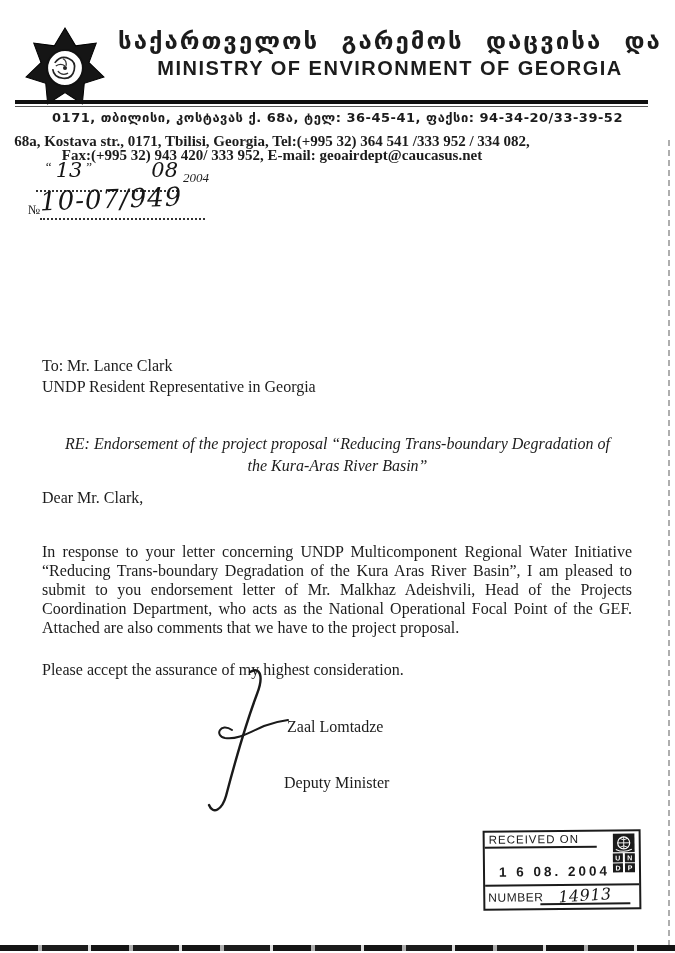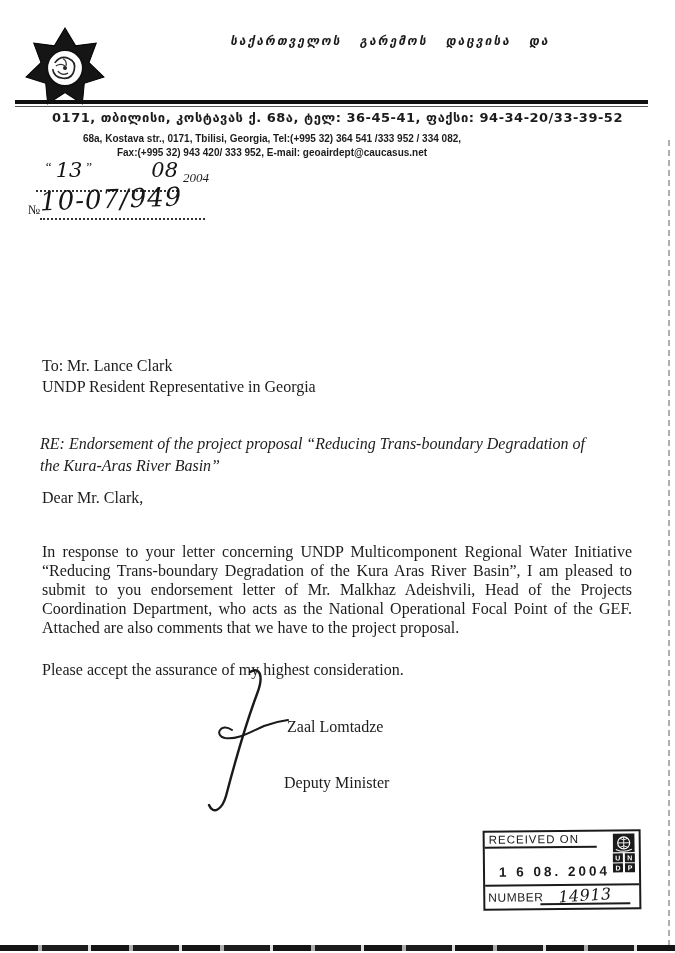--- a/index.html
+++ b/index.html
@@ -7,60 +7,59 @@
     position:relative; width:675px; height:953px; margin:0 auto;
     background:#ffffff; overflow:hidden;
     font-family:"Liberation Serif", serif; color:#1c1c1c;
   }
 
   
   .emblem { position:absolute; left:24px; top:26px; width:82px; height:84px; }
   .header-text { position:absolute; left:112px; top:28px; width:556px; text-align:center; }
   .geo-title {
     font-family:"DejaVu Sans", sans-serif; font-weight:bold;
-    font-size:12px; line-height:26px; letter-spacing:2px; word-spacing:12px;
+    font-size:24px; line-height:26px; letter-spacing:2px; word-spacing:12px;
     white-space:nowrap;
-    font-style:italic;
   }
   .eng-title {
     font-family:"Liberation Sans", sans-serif; font-weight:bold;
     font-size:20px; letter-spacing:1.5px; margin-top:3px; white-space:nowrap;
   }
   .rule-thick { position:absolute; left:15px; top:100px; width:633px; height:4px; background:#101010; }
   .rule-thin  { position:absolute; left:15px; top:106px; width:633px; height:1px; background:#555; }
 
   .geo-address {
     position:absolute; left:0; top:110px; width:675px; text-align:center;
     font-family:"DejaVu Sans", sans-serif; font-weight:bold; font-size:13px;
     letter-spacing:0.5px; white-space:nowrap;
   }
   .eng-address {
     position:absolute; left:0; width:544px; text-align:center;
-    font-family:Liberation Sans, sans-serif; font-weight:bold; font-size:10px;
+    font-family:Liberation Serif, serif; font-weight:bold; font-size:15px;
     white-space:nowrap;
   }
 
   
   .handwrite {
     font-family:"DejaVu Serif", serif; font-style:italic; color:#161616;
   }
   .ref-block { position:absolute; left:28px; top:158px; width:230px; }
   .ref-day-cell  { position:absolute; left:8px;  top:0; width:66px; text-align:center; border-bottom:2px dotted #333; height:32px; }
   .ref-mon-cell  { position:absolute; left:80px; top:0; width:70px; text-align:right; border-bottom:2px dotted #333; height:32px; }
   .ref-day-cell .handwrite, .ref-mon-cell .handwrite { font-size:21px; }
   .ref-quote { font-family:"Liberation Serif", serif; font-style:normal; font-size:13px; vertical-align:6px; }
   .ref-year { position:absolute; left:155px; top:12px; font-style:italic; font-size:13px; }
   .ref-no-sign { position:absolute; left:0px; top:44px; font-size:13px; font-style:normal; }
   .ref-num-cell { position:absolute; left:12px; top:26px; width:165px; border-bottom:2px dotted #333; height:34px; }
   .ref-num-cell .handwrite { font-size:26px; letter-spacing:1px; display:inline-block; transform:rotate(-2deg); }
 
   
   .to-line1 { position:absolute; left:42px; top:357px; font-size:16px; }
   .to-line2 { position:absolute; left:42px; top:378px; font-size:16px; }
-  .subject  { position:absolute; left:40px; top:433px; width:595px; 
+  .subject  { position:absolute; left:40px; top:433px; width:595px; text-align:center;
               font-style:italic; font-size:16px; line-height:22px; }
   .salutation { position:absolute; left:42px; top:489px; font-size:16px; }
   .body-par {
     position:absolute; left:42px; top:542px; width:590px;
     font-size:16px; line-height:19px; text-align:justify;
   }
   .closing { position:absolute; left:42px; top:661px; font-size:16px; }
 
   .signature-svg { position:absolute; left:198px; top:666px; }
   .signer-name  { position:absolute; left:287px; top:718px; font-size:16px; }
@@ -115,20 +114,21 @@
   <svg class="emblem" viewBox="0 0 80 82">
     <path d="M40,2 L50.4,19.4 L70.5,16.7 L63.4,35.7 L78,49.7 L58.8,56 L56.9,76.1 L40,65 L23.1,76.1 L21.2,56 L2,49.7 L16.6,35.7 L9.5,16.7 L29.6,19.4 Z" fill="#151515" stroke="#000" stroke-width="1"></path>
     <circle cx="40" cy="41" r="17.5" fill="#ffffff" stroke="#111" stroke-width="2"></circle>
     <path d="M30,36 q6,-8 14,-4 q7,3 5,11 q-2,9 -11,8 q-9,-1 -10,-9" fill="none" stroke="#222" stroke-width="1.6"></path>
     <path d="M33,44 q4,5 10,2 M31,39 q5,-3 9,0 M38,32 q4,2 3,7" fill="none" stroke="#333" stroke-width="1.2"></path>
     <circle cx="40" cy="41" r="2" fill="#222"></circle>
   </svg>
 
   <div class="header-text">
     <div class="geo-title">საქართველოს გარემოს დაცვისა და</div>
+    <div class="eng-title">MINISTRY OF ENVIRONMENT OF GEORGIA</div>
   </div>
   <div class="rule-thick"></div>
   <div class="rule-thin"></div>
 
   <div class="geo-address">0171, თბილისი, კოსტავას ქ. 68ა, ტელ: 36-45-41, ფაქსი: 94-34-20/33-39-52</div>
   <div class="eng-address" style="top:133px;">68a, Kostava str., 0171, Tbilisi, Georgia,  Tel:(+995 32)  364 541 /333 952 / 334 082,</div>
   <div class="eng-address" style="top:147px;text-align:center;">Fax:(+995 32) 943 420/ 333 952,   E-mail: geoairdept@caucasus.net</div>
 
   <div class="ref-block">
     <div class="ref-day-cell">

